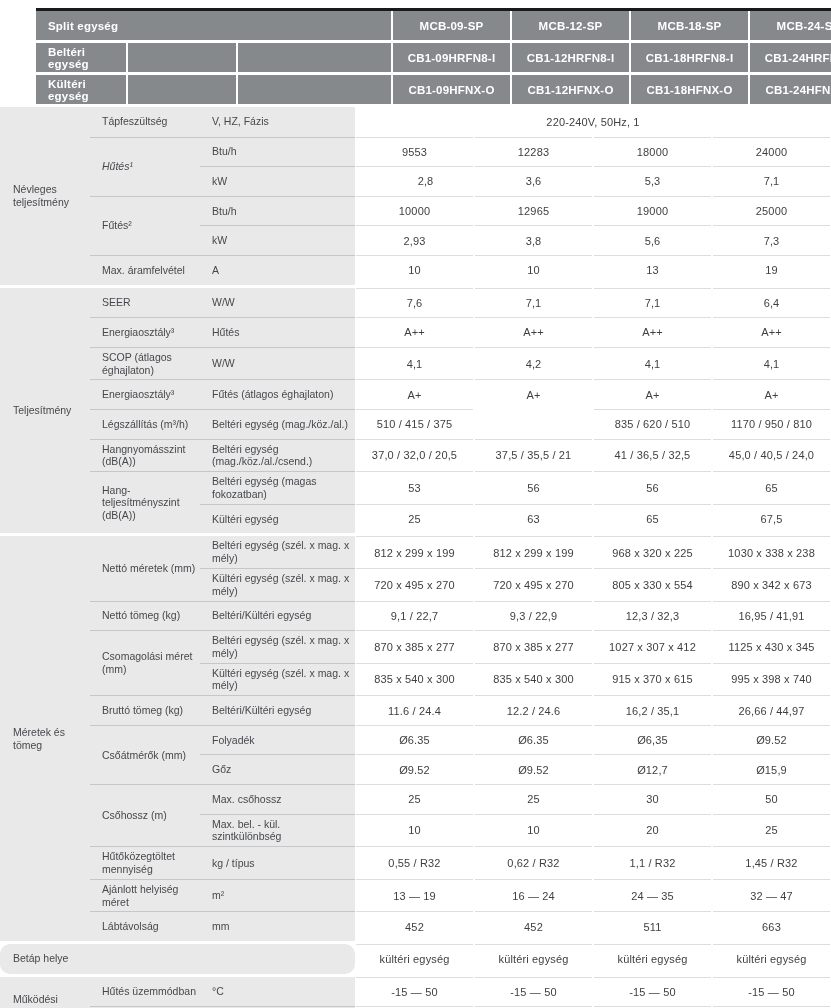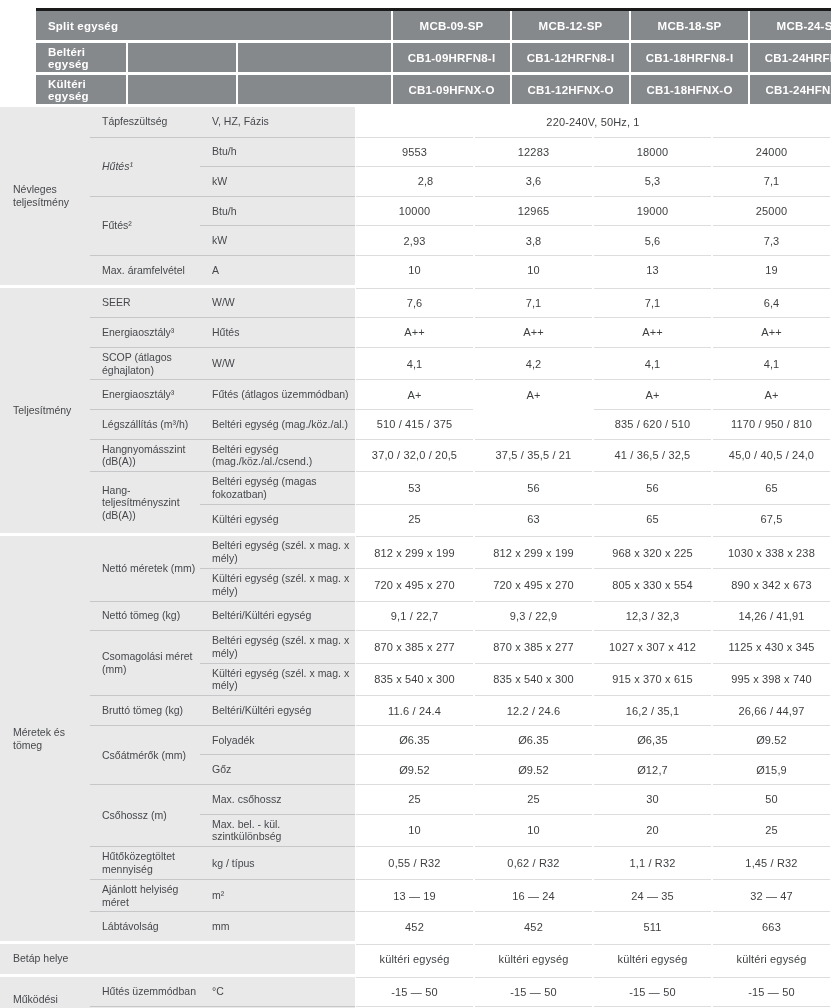--- a/index.html
+++ b/index.html
@@ -142,21 +142,21 @@
         <div class="val btv" style="grid-area: 2 / 5;">A++</div>
         <div class="val btv" style="grid-area: 2 / 6;">A++</div>
         <div class="val btv" style="grid-area: 2 / 7;">A++</div>
         <div class="sub bt" style="grid-area: 3 / 2 / span 1;">SCOP (átlagos éghajlaton)</div>
         <div class="det bt" style="grid-area: 3 / 3;">W/W</div>
         <div class="val btv" style="grid-area: 3 / 4;">4,1</div>
         <div class="val btv" style="grid-area: 3 / 5;">4,2</div>
         <div class="val btv" style="grid-area: 3 / 6;">4,1</div>
         <div class="val btv" style="grid-area: 3 / 7;">4,1</div>
         <div class="sub bt" style="grid-area: 4 / 2 / span 1;">Energiaosztály³</div>
-        <div class="det bt" style="grid-area: 4 / 3;">Fűtés (átlagos üzemmódban)</div>
+        <div class="det bt" style="grid-area: 4 / 3;">Fűtés (átlagos éghajlaton)</div>
         <div class="val btv" style="grid-area: 4 / 4;">A+</div>
         <div class="val btv" style="grid-area: 4 / 5;">A+</div>
         <div class="val btv" style="grid-area: 4 / 6;">A+</div>
         <div class="val btv" style="grid-area: 4 / 7;">A+</div>
         <div class="sub bt" style="grid-area: 5 / 2 / span 1;">Légszállítás (m³/h)</div>
         <div class="det bt" style="grid-area: 5 / 3;">Beltéri egység (mag./köz./al.)</div>
         <div class="val btv" style="grid-area: 5 / 4;">510 / 415 / 375</div>
         <div class="val btv" style="grid-area: 5 / 6;">835 / 620 / 510</div>
         <div class="val btv" style="grid-area: 5 / 7;">1170 / 950 / 810</div>
         <div class="sub bt" style="grid-area: 6 / 2 / span 1;">Hangnyomásszint (dB(A))</div>
@@ -188,21 +188,21 @@
         <div class="det bt" style="grid-area: 2 / 3;">Kültéri egység (szél. x mag. x mély)</div>
         <div class="val btv" style="grid-area: 2 / 4;">720 x 495 x 270</div>
         <div class="val btv" style="grid-area: 2 / 5;">720 x 495 x 270</div>
         <div class="val btv" style="grid-area: 2 / 6;">805 x 330 x 554</div>
         <div class="val btv" style="grid-area: 2 / 7;">890 x 342 x 673</div>
         <div class="sub bt" style="grid-area: 3 / 2 / span 1;">Nettó tömeg (kg)</div>
         <div class="det bt" style="grid-area: 3 / 3;">Beltéri/Kültéri egység</div>
         <div class="val btv" style="grid-area: 3 / 4;">9,1 / 22,7</div>
         <div class="val btv" style="grid-area: 3 / 5;">9,3 / 22,9</div>
         <div class="val btv" style="grid-area: 3 / 6;">12,3 / 32,3</div>
-        <div class="val btv" style="grid-area: 3 / 7;">14,26 / 41,91</div>
+        <div class="val btv" style="grid-area: 3 / 7;">16,95 / 41,91</div>
         <div class="sub bt" style="grid-area: 4 / 2 / span 2;">Csomagolási méret (mm)</div>
         <div class="det bt" style="grid-area: 4 / 3;">Beltéri egység (szél. x mag. x mély)</div>
         <div class="val btv" style="grid-area: 4 / 4;">870 x 385 x 277</div>
         <div class="val btv" style="grid-area: 4 / 5;">870 x 385 x 277</div>
         <div class="val btv" style="grid-area: 4 / 6;">1027 x 307 x 412</div>
         <div class="val btv" style="grid-area: 4 / 7; text-align: center;">1125 x 430 x 345</div>
         <div class="det bt" style="grid-area: 5 / 3;">Kültéri egység (szél. x mag. x mély)</div>
         <div class="val btv" style="grid-area: 5 / 4;">835 x 540 x 300</div>
         <div class="val btv" style="grid-area: 5 / 5;">835 x 540 x 300</div>
         <div class="val btv" style="grid-area: 5 / 6;">915 x 370 x 615</div>
@@ -248,21 +248,21 @@
         <div class="val btv" style="grid-area: 12 / 6;">24 — 35</div>
         <div class="val btv" style="grid-area: 12 / 7;">32 — 47</div>
         <div class="sub bt" style="grid-area: 13 / 2 / span 1;">Lábtávolság</div>
         <div class="det bt" style="grid-area: 13 / 3;">mm</div>
         <div class="val btv" style="grid-area: 13 / 4;">452</div>
         <div class="val btv" style="grid-area: 13 / 5;">452</div>
         <div class="val btv" style="grid-area: 13 / 6;">511</div>
         <div class="val btv" style="grid-area: 13 / 7;">663</div>
       </div>
       <div class="section">
-        <div class="secname span3" style="grid-row: 1 / span 1;">Betáp helye</div>
+        <div class="secname span3" style="grid-row: 1 / span 1; border-radius: 10px;">Betáp helye</div>
         <div class="val btv" style="grid-area: 1 / 4;">kültéri egység</div>
         <div class="val btv" style="grid-area: 1 / 5;">kültéri egység</div>
         <div class="val btv" style="grid-area: 1 / 6;">kültéri egység</div>
         <div class="val btv" style="grid-area: 1 / 7;">kültéri egység</div>
       </div>
       <div class="section">
         <div class="secname" style="grid-row: 1 / span 2;">Működési tartomány</div>
         <div class="sub" style="grid-area: 1 / 2 / span 1;">Hűtés üzemmódban</div>
         <div class="det" style="grid-area: 1 / 3;">°C</div>
         <div class="val btv" style="grid-area: 1 / 4;">-15 — 50</div>

